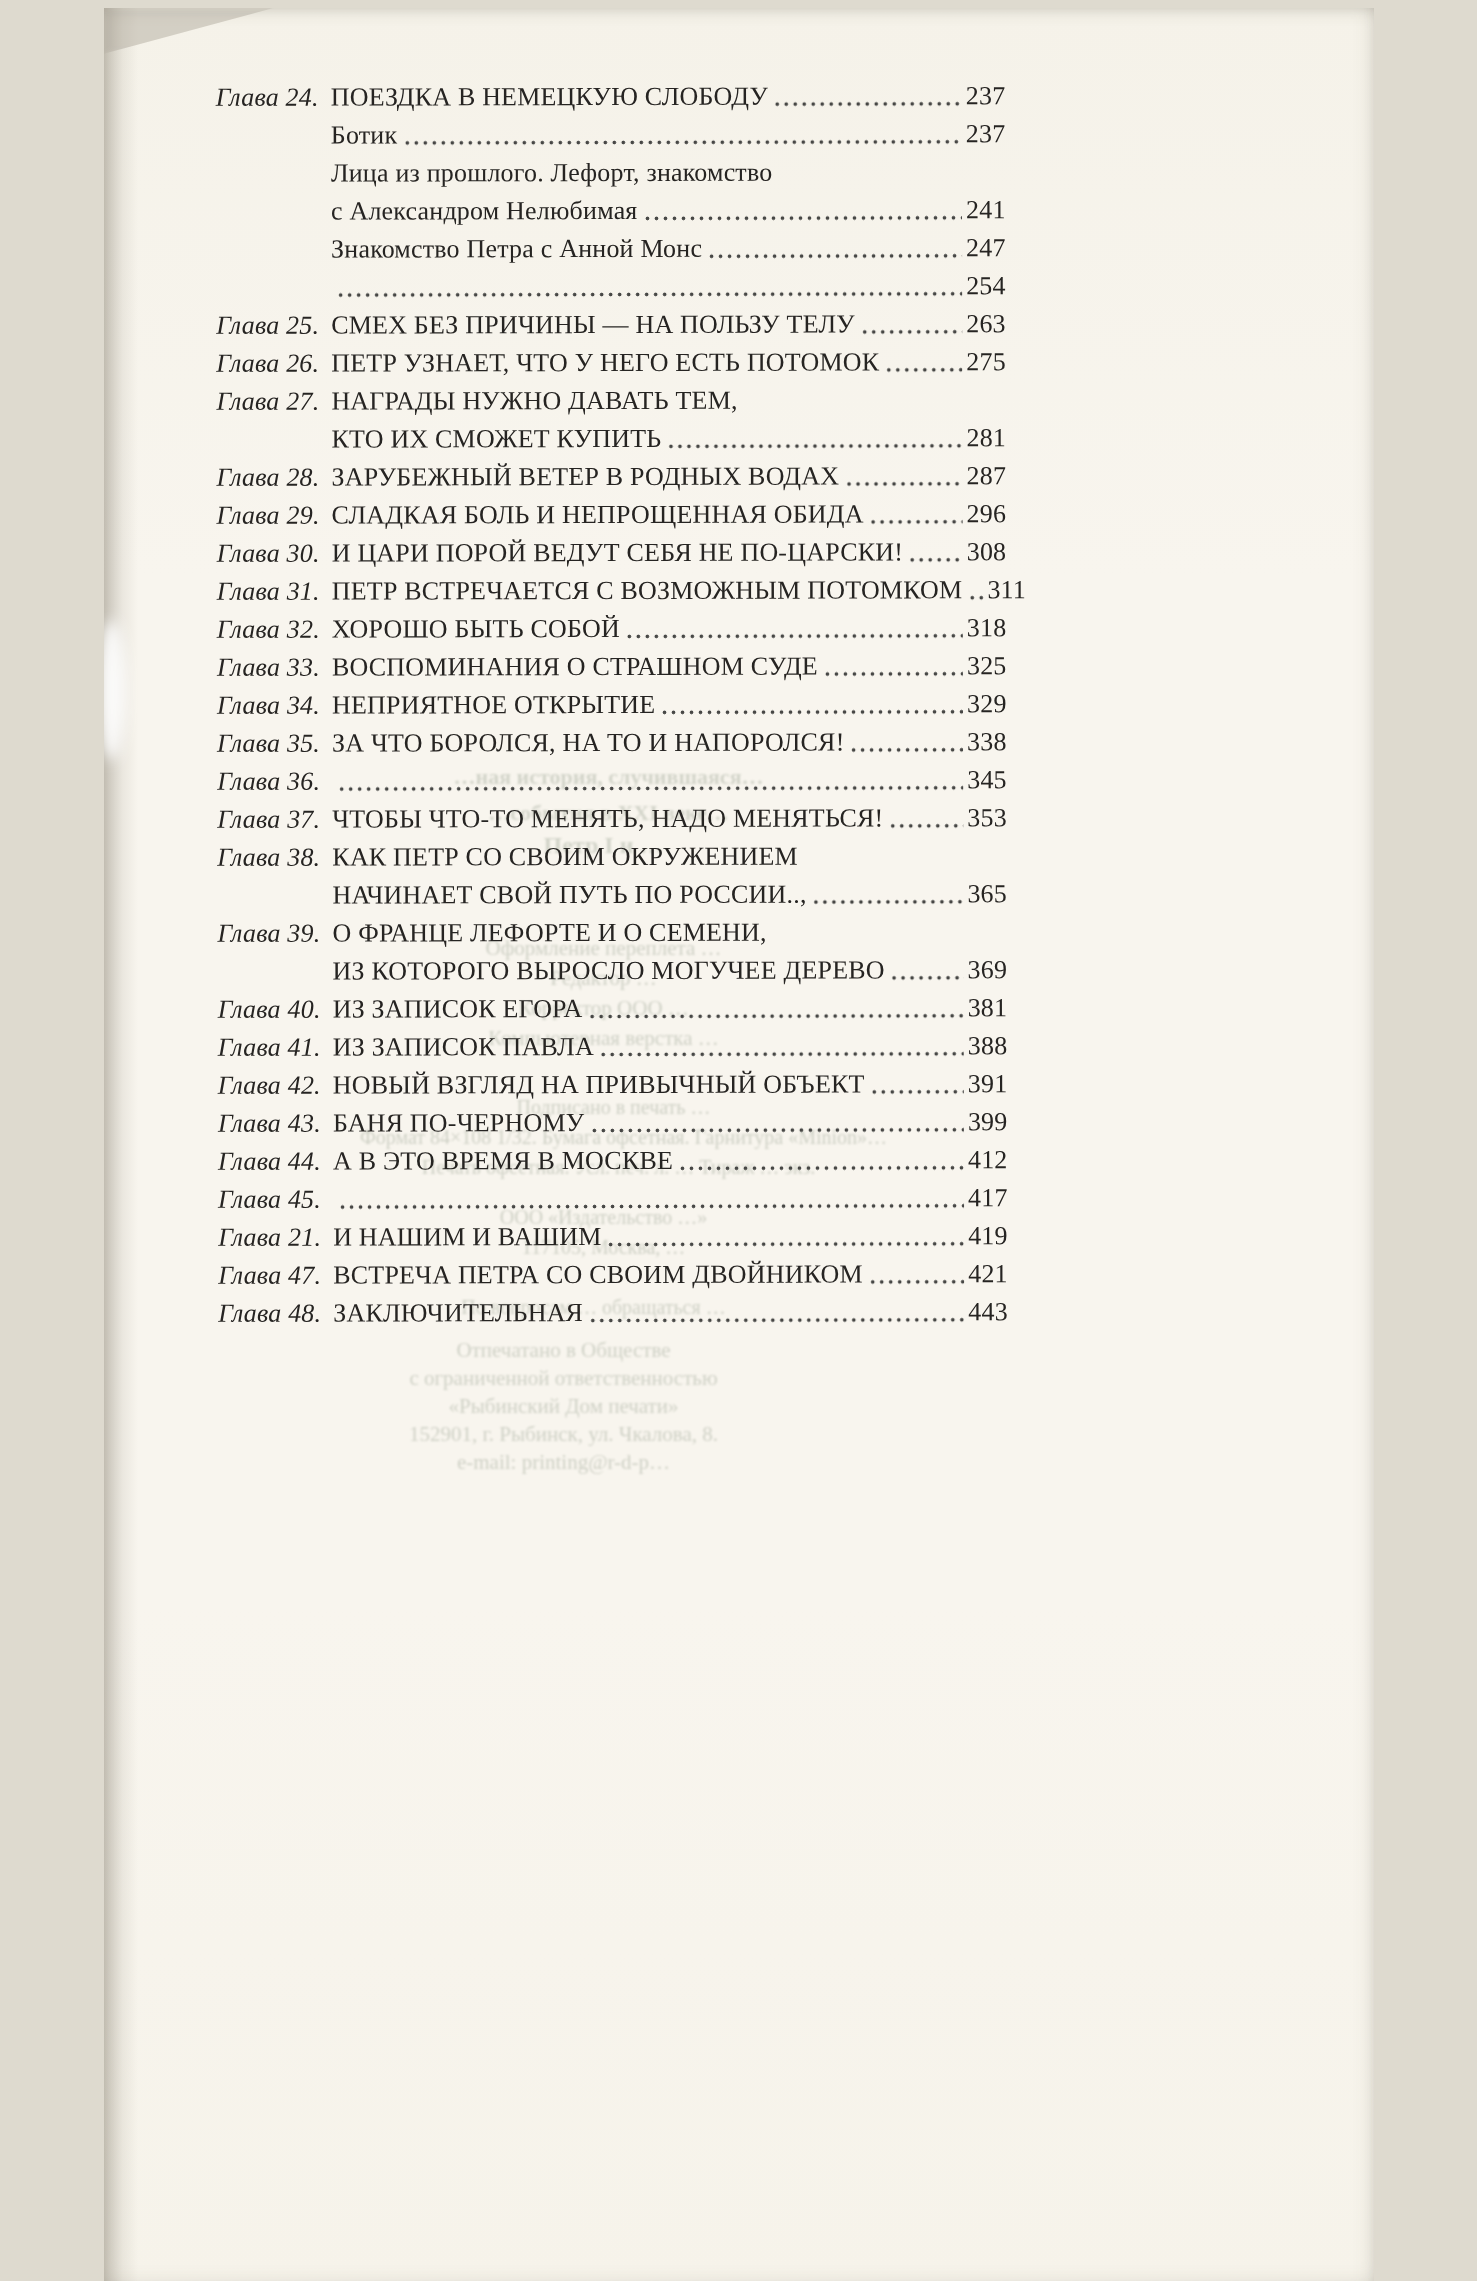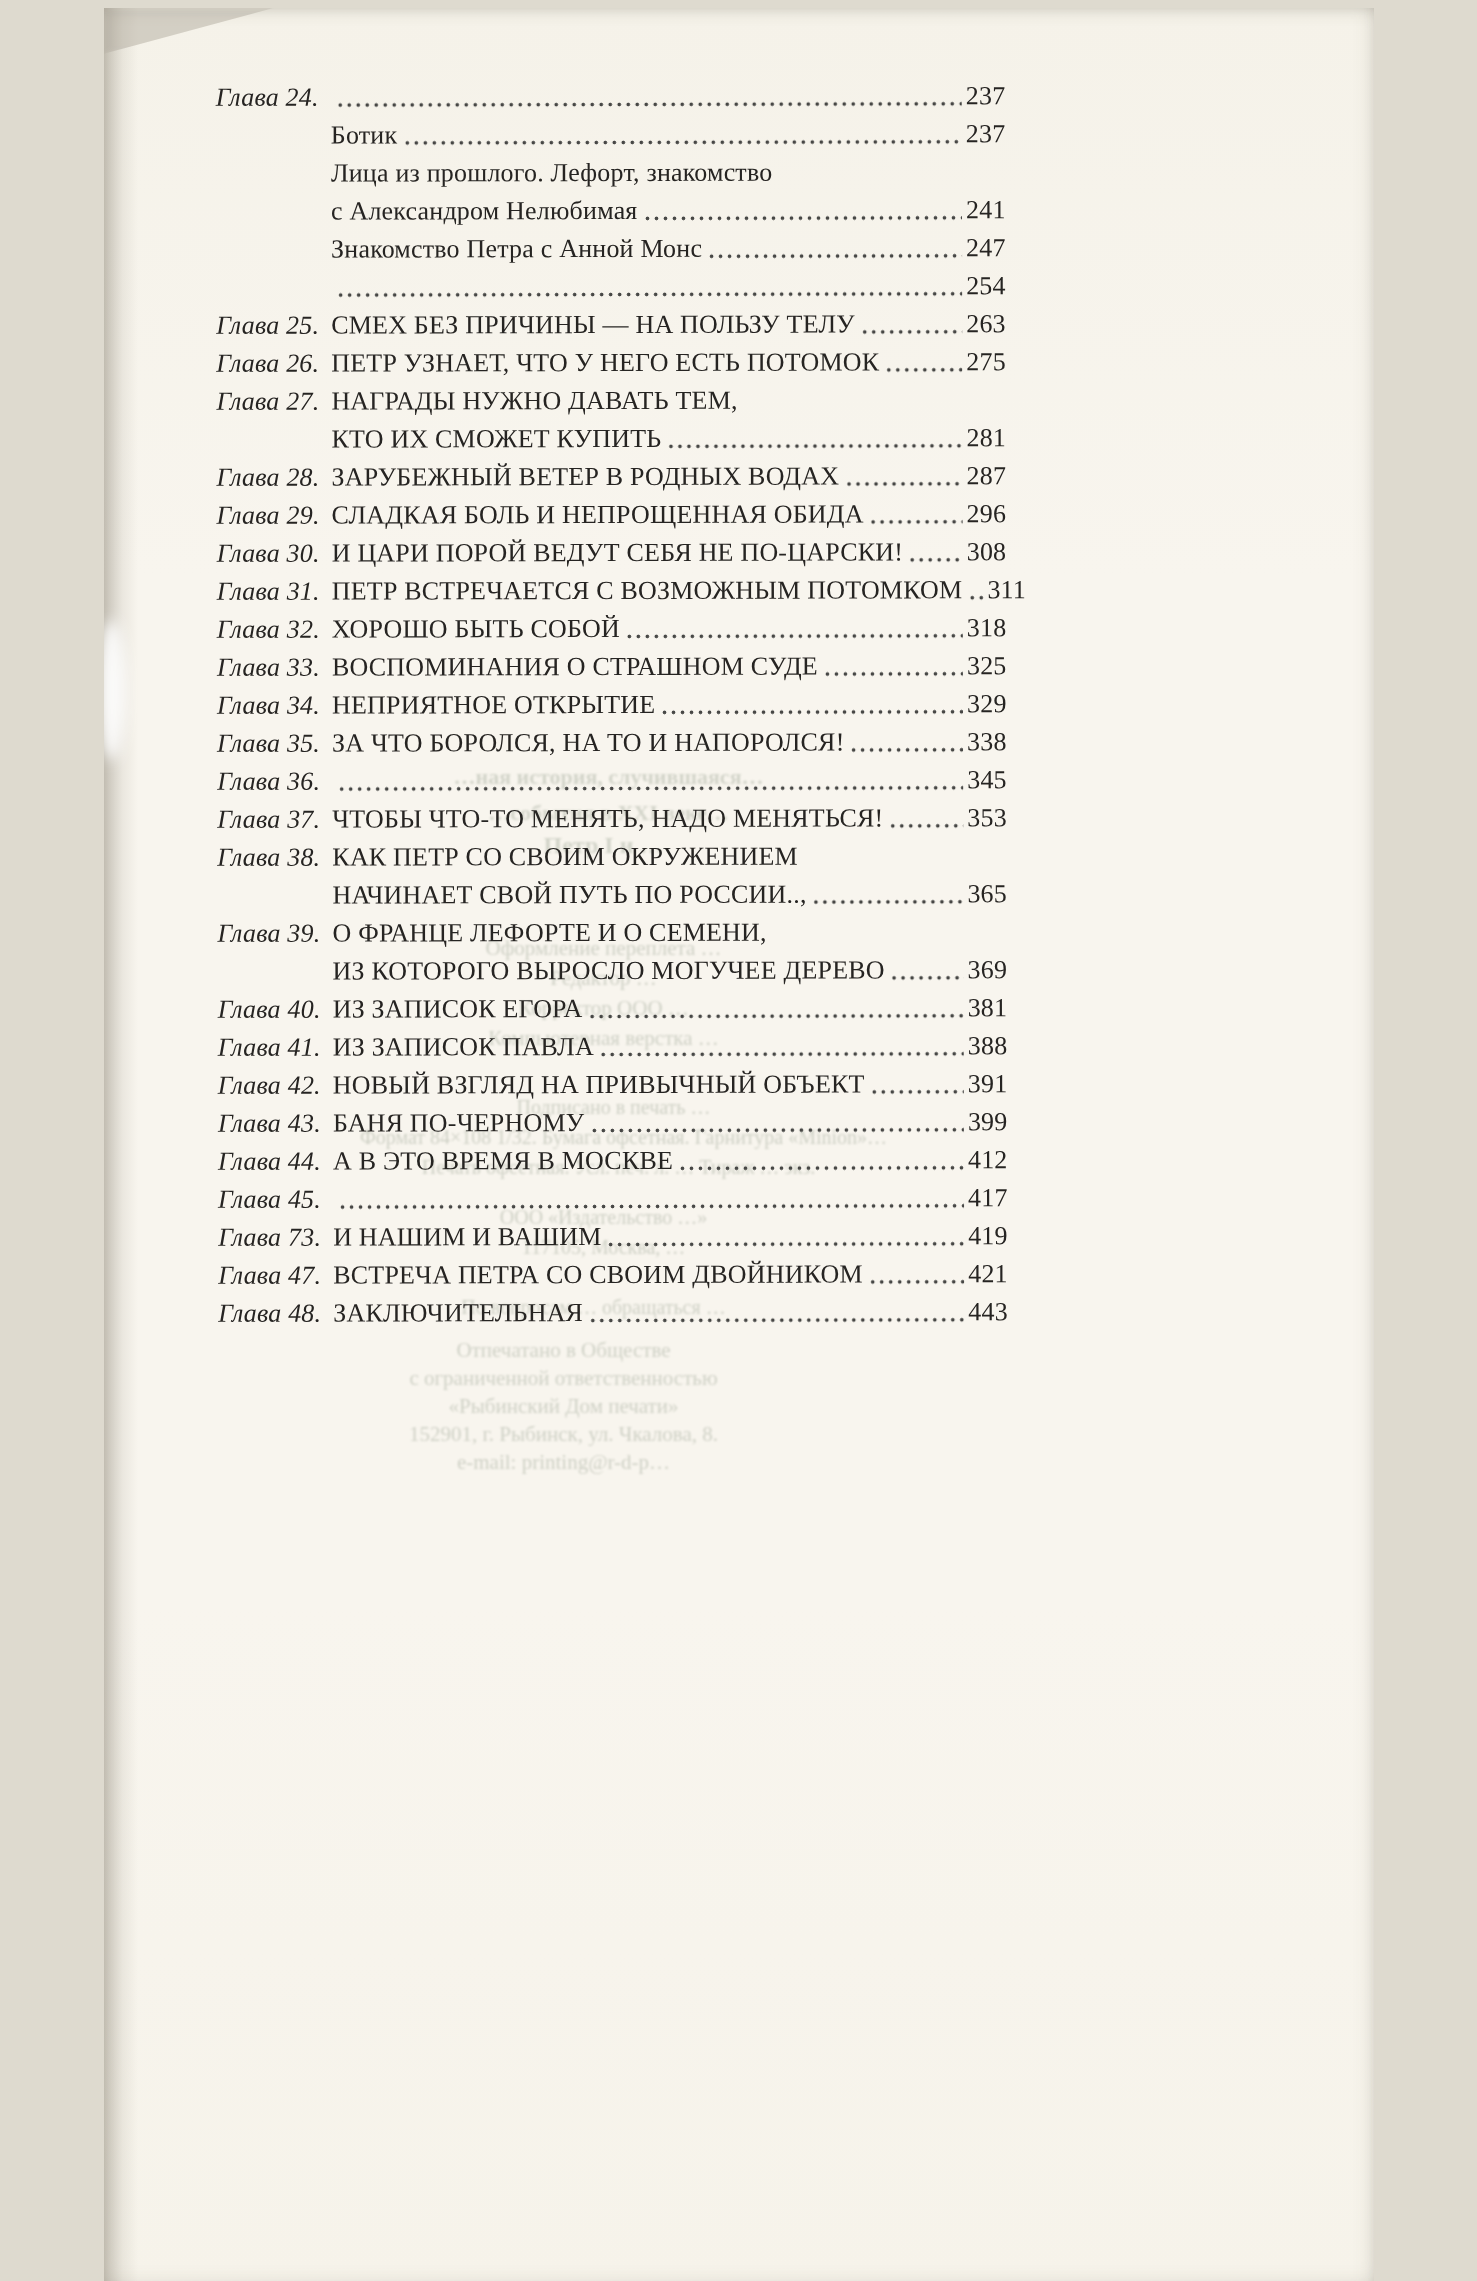--- a/index.html
+++ b/index.html
@@ -79,20 +79,21 @@
       <div class="bleed-line" style="top: 1414px; left: 460px; font-size: 21px;">152901, г. Рыбинск, ул. Чкалова, 8.</div>
       <div class="bleed-line" style="top: 1442px; left: 460px; font-size: 21px;">e-mail: printing@r-d-p…</div>
     </div>
   <div class="edge-left"></div>
   <div class="corner-tl"></div>
   <div class="edge-highlight"></div>
   <div class="toc">
       <div class="entry">
         <div class="row">
           <span class="label">Глава 24.</span>
+          <span class="title-line">ПОЕЗДКА В НЕМЕЦКУЮ СЛОБОДУ</span>
           <span class="leader"></span>
           <span class="pagenum">237</span>
         </div>
       </div>
       <div class="entry sub">
         <div class="row">
           <span class="label"></span>
           <span class="title-line">Ботик</span>
           <span class="leader"></span>
           <span class="pagenum">237</span>
@@ -298,21 +299,21 @@
       </div>
       <div class="entry">
         <div class="row">
           <span class="label">Глава 45.</span>
           <span class="leader"></span>
           <span class="pagenum">417</span>
         </div>
       </div>
       <div class="entry">
         <div class="row">
-          <span class="label">Глава 73.</span>
+          <span class="label">Глава 21.</span>
           <span class="title-line">И НАШИМ И ВАШИМ</span>
           <span class="leader"></span>
           <span class="pagenum">419</span>
         </div>
       </div>
       <div class="entry">
         <div class="row">
           <span class="label">Глава 47.</span>
           <span class="title-line">ВСТРЕЧА ПЕТРА СО СВОИМ ДВОЙНИКОМ</span>
           <span class="leader"></span>

